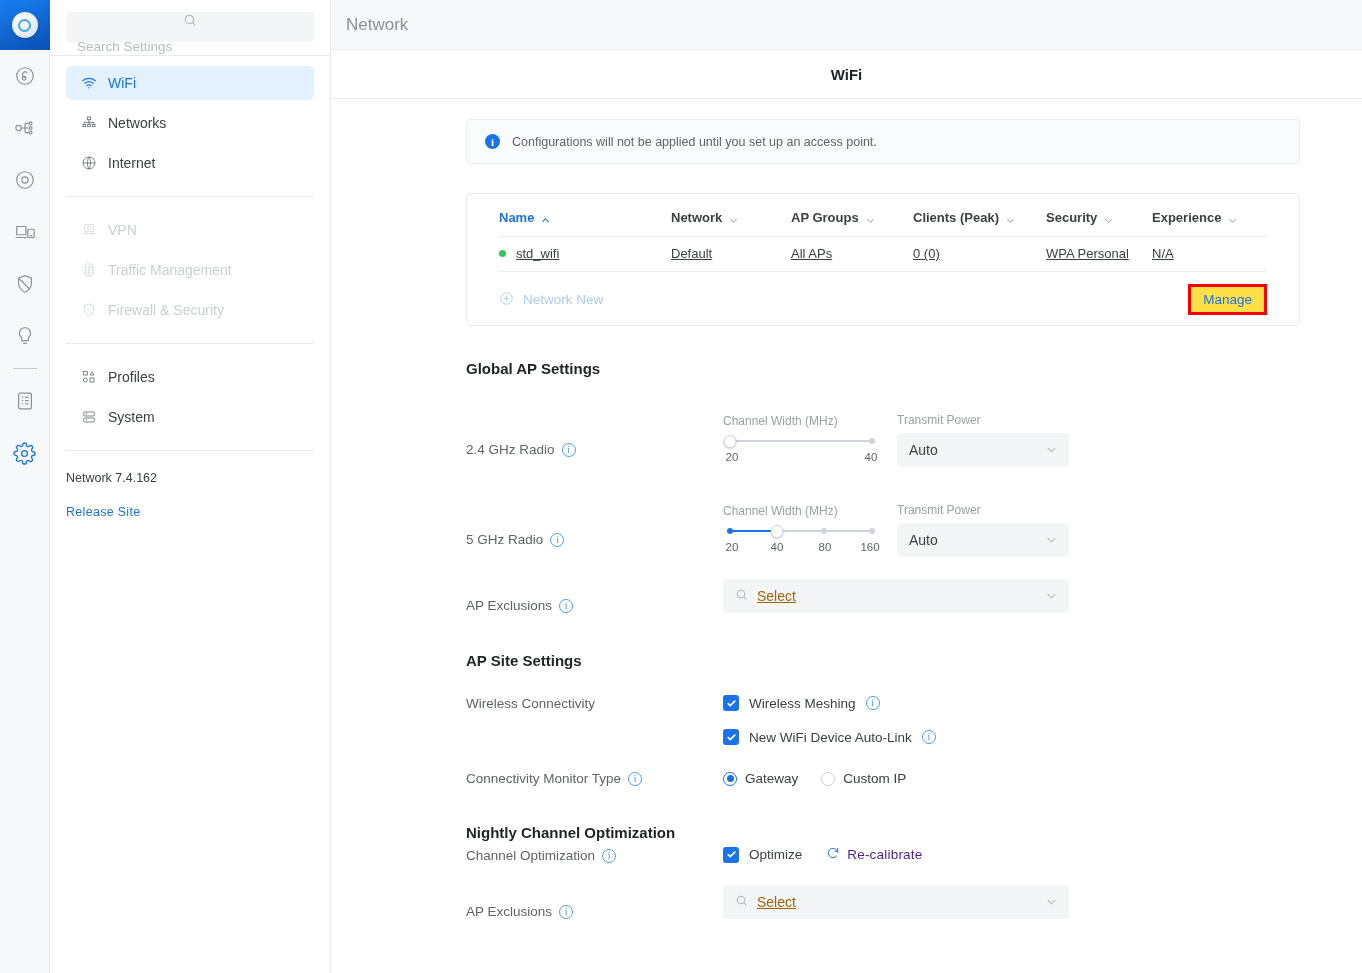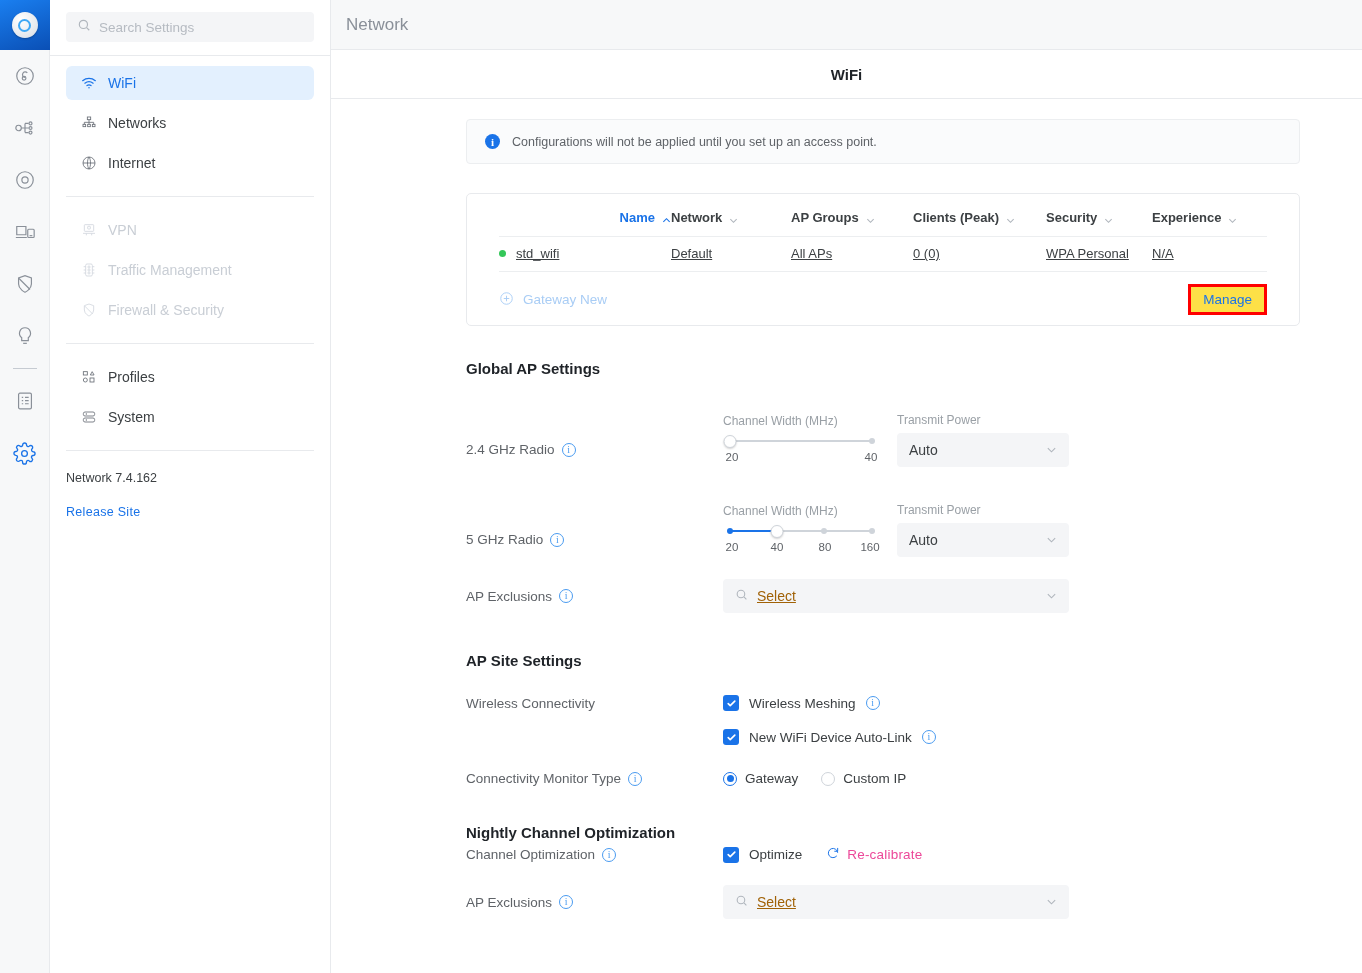--- a/index.html
+++ b/index.html
@@ -52,20 +52,21 @@
     background: #ffffff;
     border-right: 1px solid #e8eaed;
     flex: 0 0 281px;
     display: flex; flex-direction: column;
   }
   .sb-searchwrap { padding: 12px 16px 13px 16px; }
   .sb-search {
     height: 30px; background: #f4f5f7; border-radius: 4px;
     display: flex; align-items: center; padding: 0 10px; gap: 8px;
     border: 1px solid transparent;
+    flex-direction: column;
   }
   .sb-search input {
     border: none; outline: none; background: transparent;
     font-family: "Liberation Sans", sans-serif; font-size: 13.5px;
     color: #3c4043; width: 100%; padding: 0;
   }
   .sb-search input::placeholder { color: #b6bbc2; }
 
   .sb-divider { height: 1px; background: #e8eaed; }
   .sb-group { padding: 10px 16px; }
@@ -121,21 +122,21 @@
   .card {
     margin: 29px 62px 0 135px;
     border: 1px solid #e8eaed; border-radius: 5px; background: #fff;
     padding: 16px 32px 10px 32px;
   }
   table.wifi-table { width: 100%; border-collapse: collapse; }
   table.wifi-table th {
     text-align: left; font-size: 13px; font-weight: bold; color: #3c4043;
     padding: 0 0 11px 0; white-space: nowrap;
   }
-  table.wifi-table th.sorted { color: #1a73e8; text-align: right; }
+  table.wifi-table th.sorted { color: #1a73e8; }
   .th-inner { display: inline-flex; align-items: center; gap: 7px; cursor: pointer; }
   .caret { display:inline-block; width:9px; height:9px; }
   table.wifi-table tbody tr { border-top: 1px solid #eceef0; }
   table.wifi-table td {
     font-size: 13px; color: #3c4043; padding: 9px 0 10px 0; white-space: nowrap; text-decoration: underline;
   }
   .name-cell { display: flex; align-items: center; gap: 10px; }
   .status-dot { width: 7px; height: 7px; border-radius: 50%; background: #34c759; flex:0 0 7px; }
 
   .card-foot {
@@ -150,21 +151,21 @@
   .manage-wrap {
     border: 3px solid #ff0000; background: #fde047;
     padding: 5px 12px; display: inline-flex; align-items: center; justify-content:center;
   }
   .manage-link { font-size: 13.5px; color: #1a73e8; cursor: pointer; }
 
   
   .section { margin: 0 62px 0 135px; }
   .section-title { font-size: 15px; font-weight: bold; color: #1f2328; }
 
-  .row { display: flex; align-items: center; }
+  .row { display: flex; align-items: flex-end; }
   .row-label {
     width: 257px; flex: 0 0 257px;
     font-size: 13.5px; color: #5f6368;
     display: flex; align-items: center; gap: 7px;
   }
   .info-i {
     width: 14px; height: 14px; border-radius: 50%;
     border: 1px solid #4a9bf0; color: #4a9bf0;
     font-size: 10px; display: inline-flex; align-items: center; justify-content: center;
     font-family: "Liberation Serif", serif; flex: 0 0 14px; line-height: 1;
@@ -213,21 +214,21 @@
   }
   .radio-grp { display: flex; align-items: center; gap: 23px; }
   .radioline { display: flex; align-items: center; gap: 8px; font-size: 13.5px; color: #3c4043; cursor: pointer; }
   .rb {
     width: 14px; height: 14px; border-radius: 50%; border: 1.5px solid #cfd4da;
     display: flex; align-items: center; justify-content: center; flex:0 0 14px;
   }
   .rb.on { border-color: #1a73e8; }
   .rb.on::after { content:''; width: 7px; height: 7px; border-radius: 50%; background: #1a73e8; }
 
-  .recal { display: flex; align-items: center; gap: 7px; font-size: 13.5px; color: #ec4899; cursor: pointer; letter-spacing:.2px; }
+  .recal { display: flex; align-items: center; gap: 7px; font-size: 13.5px; color: #4c1d95; cursor: pointer; letter-spacing:.2px; }
 </style>
 </head>
 <body>
 
 <div id="app">
 
   <div class="rail">
     <div class="rail-logo">
       <div class="logo-disc">
         <div class="logo-ring"></div>
@@ -517,21 +518,21 @@
         </table>
 
         <div class="card-foot">
           <div class="create-new">
             <span>
               <svg width="15" height="15" viewBox="0 0 24 24" fill="none" stroke="#a9cdf5" stroke-width="1.5">
                 <circle cx="12" cy="12" r="9.2"></circle>
                   <path d="M12 7.6v8.8M7.6 12h8.8"></path>
               </svg>
             </span>
-            <span>Gateway New</span>
+            <span>Network New</span>
           </div>
           <div class="manage-wrap">
             <span class="manage-link">Manage</span>
           </div>
         </div>
       </div>
 
       <div class="section" style="margin-top:34px">
         <div class="section-title">Global AP Settings</div>
 

